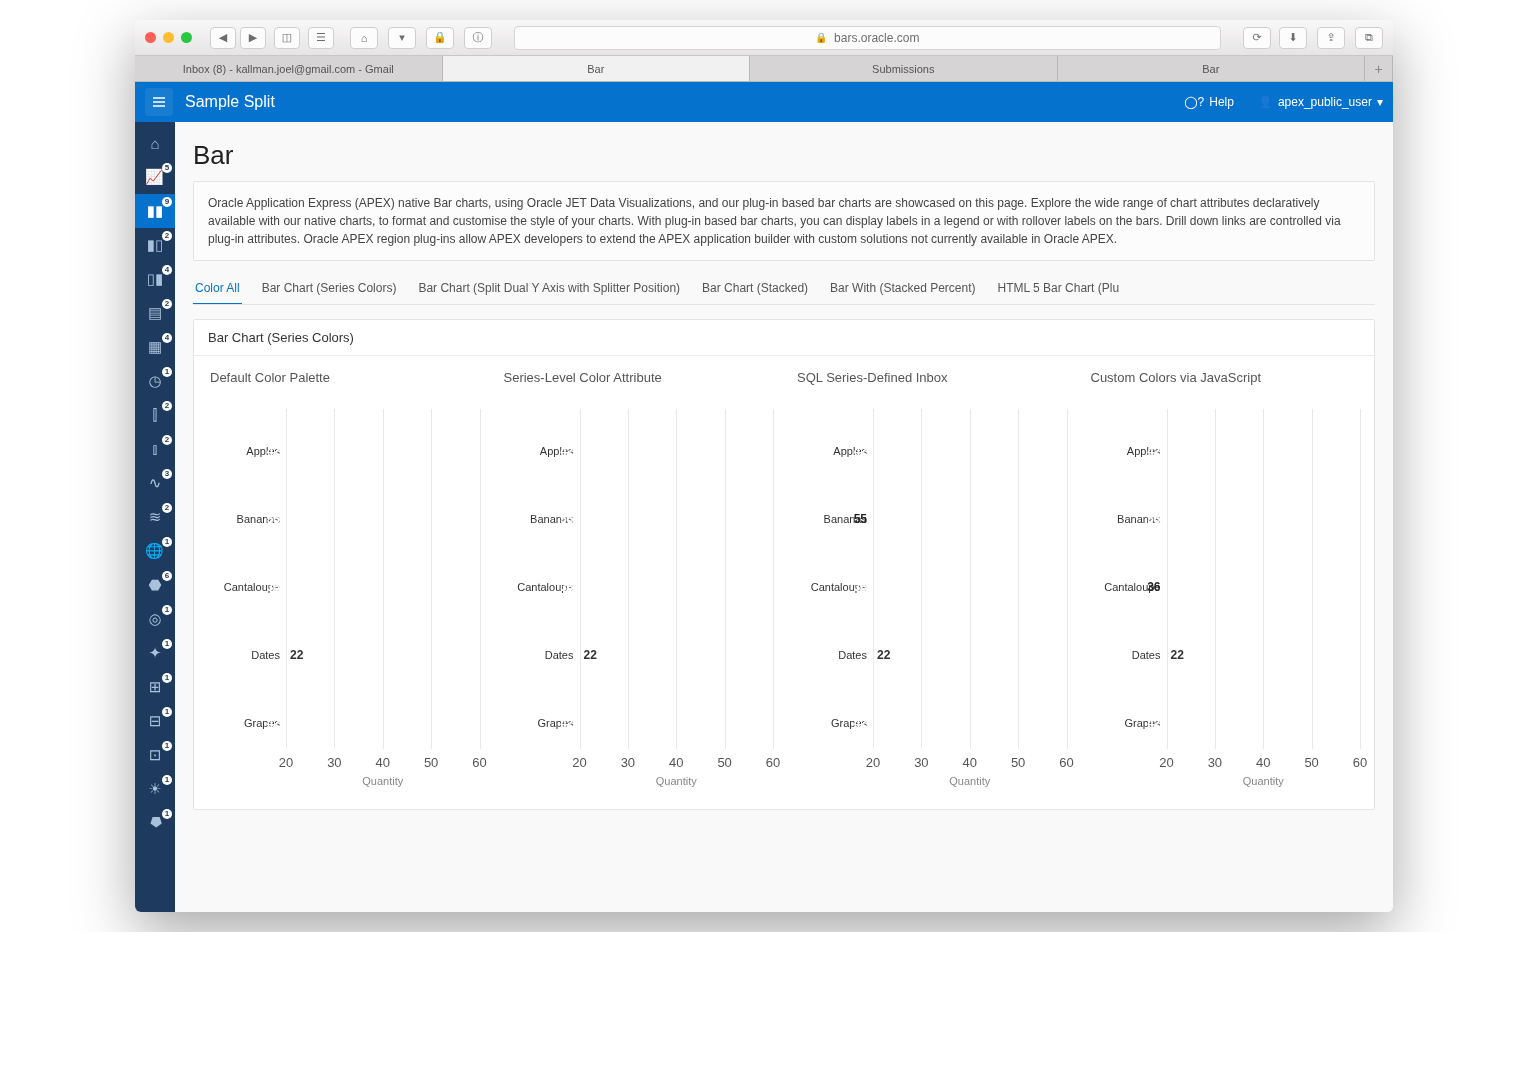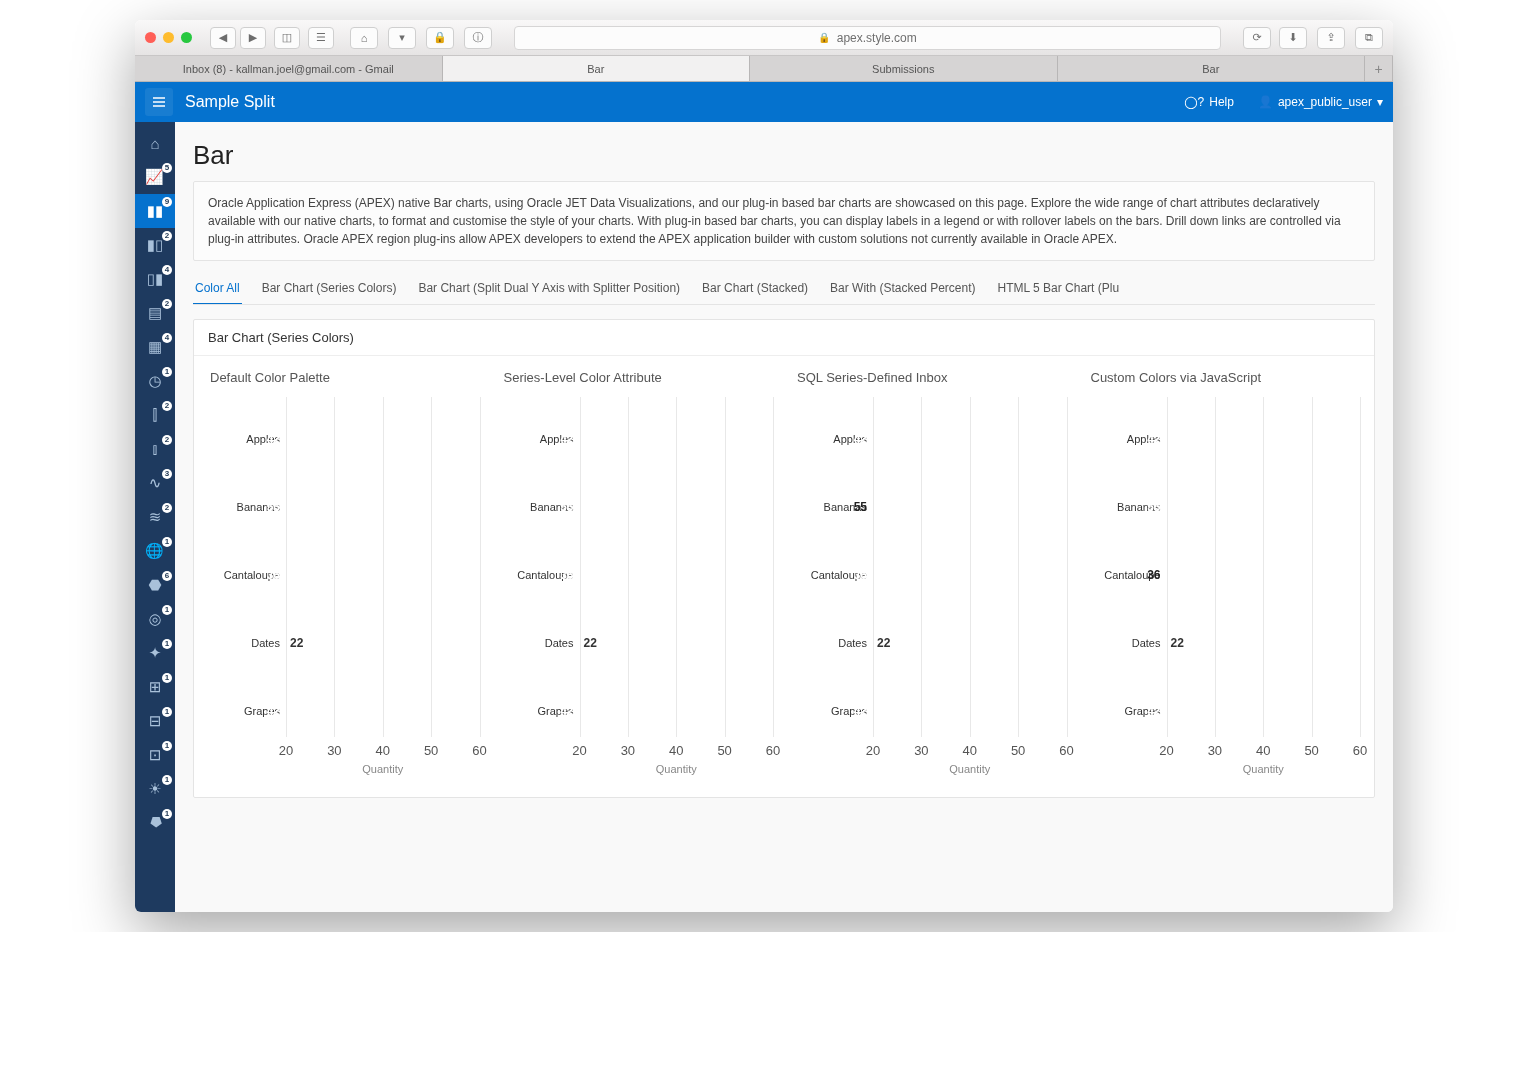--- a/index.html
+++ b/index.html
@@ -37,21 +37,21 @@
 .page-title { padding:18px 18px 10px 18px;}
 .page-title h1{font-size:26px;font-weight:400;color:#222;}
 .desc-box{ margin:0 18px; background:#fcfcfc; border:1px solid #e4e4e4;border-radius:2px; padding:12px 14px; font-size:12px; color:#444; line-height:1.5;}
 .tabs-row{ margin:12px 18px 0 18px; display:flex; gap:18px; border-bottom:1px solid #e4e4e4; font-size:12px; color:#555; overflow:hidden; white-space:nowrap;}
 .tabs-row .t{padding:8px 2px; cursor:pointer;}
 .tabs-row .t.active{color:#0572ce;border-bottom:2px solid #0572ce;margin-bottom:-1px;}
 .region{ margin:14px 18px 18px 18px; background:#fff; border:1px solid #e4e4e4; border-radius:2px;}
 .region-title{padding:10px 14px;font-size:13px;color:#333;border-bottom:1px solid #eee;}
 .charts-grid{display:flex;gap:10px;padding:14px 8px 20px 8px;}
 .chart{flex:1;}
-.chart h3{font-size:13px;font-weight:400;color:#555;text-align:left;margin-bottom:12px;padding-left:8px;}
+.chart h3{font-size:13px;font-weight:400;color:#555;text-align:left;margin-bottom:24px;padding-left:8px;}
 .plot{position:relative;height:380px;}
 .y-axis{position:absolute;left:0;top:0;width:84px;height:340px;}
 .y-label{position:absolute;right:6px;font-size:11px;color:#333;transform:translateY(-50%);}
 .plot-area{position:absolute;left:84px;right:6px;top:0;height:340px;}
 .grid-line{position:absolute;top:0;bottom:0;width:1px;background:#e8e8e8;}
 .bar-row{position:absolute;left:0;height:44px;display:flex;align-items:center;}
 .bar{height:44px;position:relative;}
 .bar .val{position:absolute;font-size:12px;top:50%;transform:translateY(-50%);font-weight:bold;}
 .bar .val.inside{right:6px;color:#fff;}
 .bar .val.inside.dark{color:#222;}
@@ -78,21 +78,21 @@
     <div class="nb">◫</div>
     <div class="nb">☰</div>
     <div class="toolbar-icons">
       <div class="ti">⌂</div>
       <div class="ti">▾</div>
       <div class="ti">🔒</div>
       <div class="ti">ⓘ</div>
     </div>
     <div class="addr">
       <span class="lock">🔒</span>
-      <span>apex.style.com</span>
+      <span>bars.oracle.com</span>
     </div>
     <div class="ti">⟳</div>
     <div class="right-icons">
       <div class="ti">⬇</div>
       <div class="ti">⇪</div>
       <div class="ti">⧉</div>
     </div>
   </div>
 
   <div class="tabbar">

